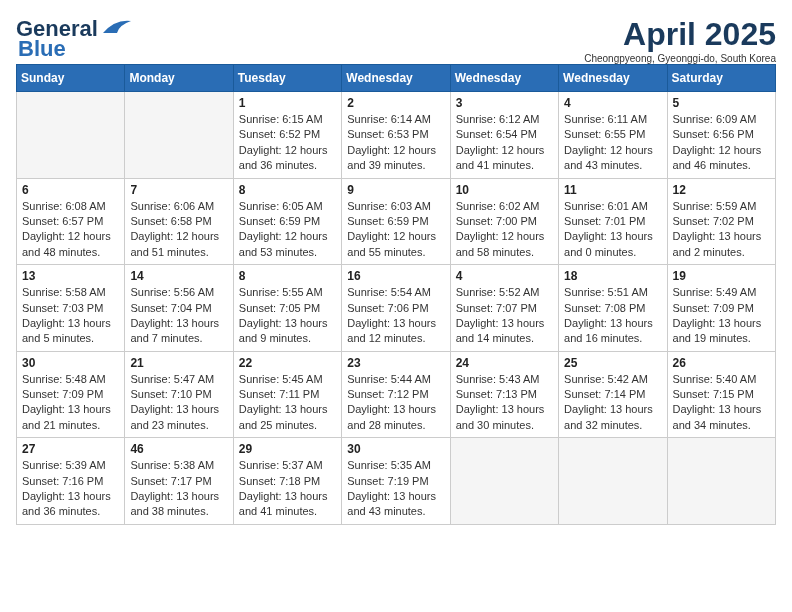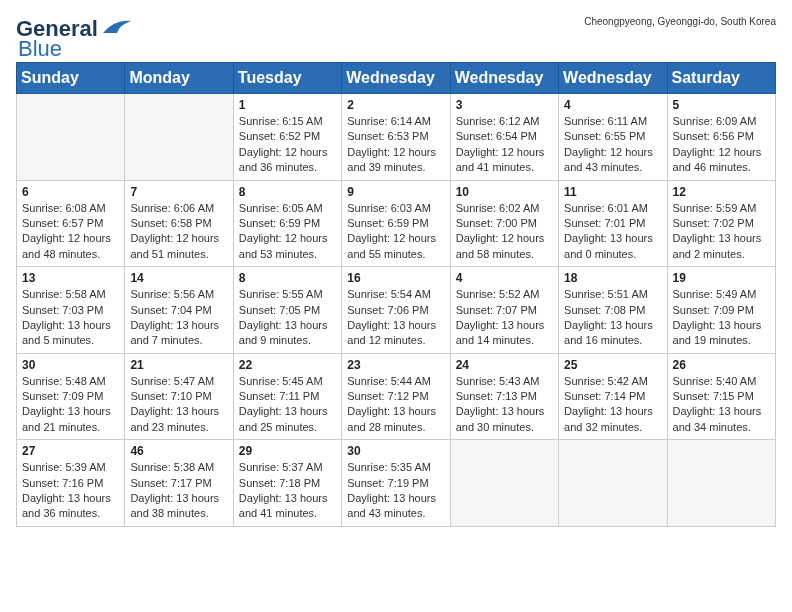--- a/index.html
+++ b/index.html
@@ -33,21 +33,21 @@
       color: #333;
     }
     .calendar {
       width: 100%;
       border-collapse: collapse;
       border: 1px solid #ccc;
     }
     .calendar th {
       background: #2a6db5;
       color: #fff;
-      font-size: 16px;
+      font-size: 12px;
       padding: 6px 4px;
       text-align: left;
       border: 1px solid #1a5a9a;
     }
     .calendar td {
       border: 1px solid #ccc;
       vertical-align: top;
       padding: 4px 5px;
       width: 108px;
       min-height: 80px;
@@ -77,23 +77,24 @@
 <body>
 
 <div class="header">
   <div class="logo">
     <div style="display:flex;align-items:center;">
       <span style="font-size:22px;font-weight:bold;color:#1a3a5c;">General</span>
       <svg width="32" height="20" viewBox="0 0 32 20" style="margin-left:1px;margin-top:-4px;">
         <path d="M4,16 Q16,2 32,4 Q20,8 18,16 Z" fill="#2a6db5"></path>
       </svg>
     </div>
-    <span style="font-size:22px;font-weight:normal;color:#2a6db5;margin-top:-6px;margin-left:2px;">Blue</span>
+    <span style="font-size:22px;font-weight:bold;color:#2a6db5;margin-top:-6px;margin-left:2px;">Blue</span>
   </div>
   <div class="title-block">
+    <div class="month-title">April 2025</div>
     <div class="location-title">Cheongpyeong, Gyeonggi-do, South Korea</div>
   </div>
 </div>
 
 <table class="calendar">
   <thead>
     <tr>
     <th>Sunday</th>
         <th>Monday</th>
         <th>Tuesday</th>

